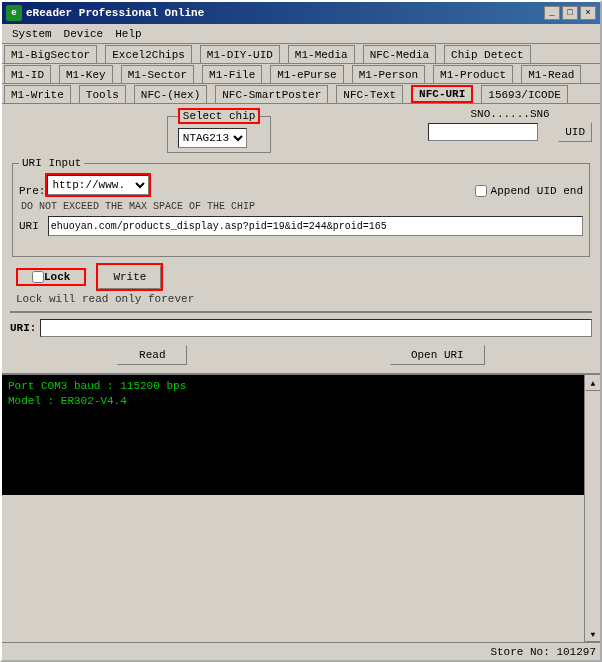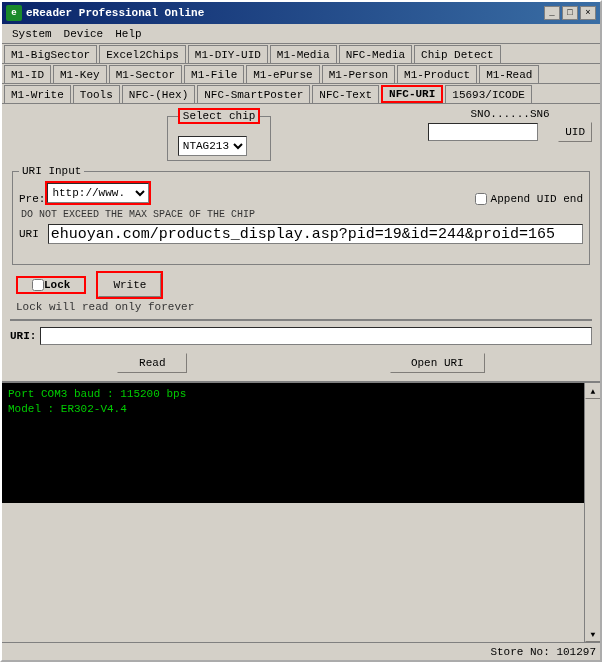--- a/index.html
+++ b/index.html
@@ -72,21 +72,21 @@
     }
     
     .toolbar {
       background: #d4d0c8;
       border-bottom: 1px solid #808080;
     }
     .tab-row {
       display: flex;
       flex-wrap: nowrap;
       padding: 1px 2px 0;
-      gap: 2px;
+      gap: 8px;
     }
     .tab {
       padding: 1px 6px;
       border: 1px solid #808080;
       background: #d4d0c8;
       cursor: pointer;
       font-size: 11px;
       white-space: nowrap;
       height: 18px;
       display: flex;
@@ -95,21 +95,21 @@
     }
     .tab.active {
       background: #d4d0c8;
       border-bottom: 1px solid #d4d0c8;
       font-weight: bold;
       position: relative;
       z-index: 2;
     }
     .fieldset-chip {
       border: 1px solid #808080;
-      padding: 10px 10px 4px;
+      padding: 2px 10px 4px;
       background: #d4d0c8;
       display: inline-block;
     }
     .fieldset-chip legend {
       font-size: 11px;
       padding: 0 3px;
       border: 2px solid red;
       color: black;
     }
     .chip-row {
@@ -173,21 +173,21 @@
       align-items: center;
       gap: 9px;
     }
     .uri-label { font-size: 11px; }
     .uri-input {
       border: 1px inset #808080;
       background: white;
       flex: 1;
       height: 20px;
       font-family: 'Courier New', monospace;
-      font-size: 15px;
+      font-size: 10px;
       padding: 0 2px;
     }
     
     .lock-write-row {
       display: flex;
       align-items: center;
       gap: 10px;
       margin: 6px 6px 2px;
     }
     .lock-check-wrap {

